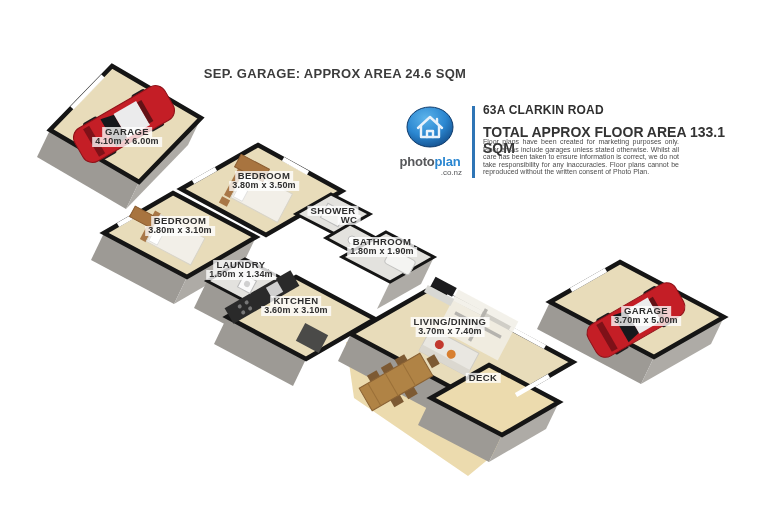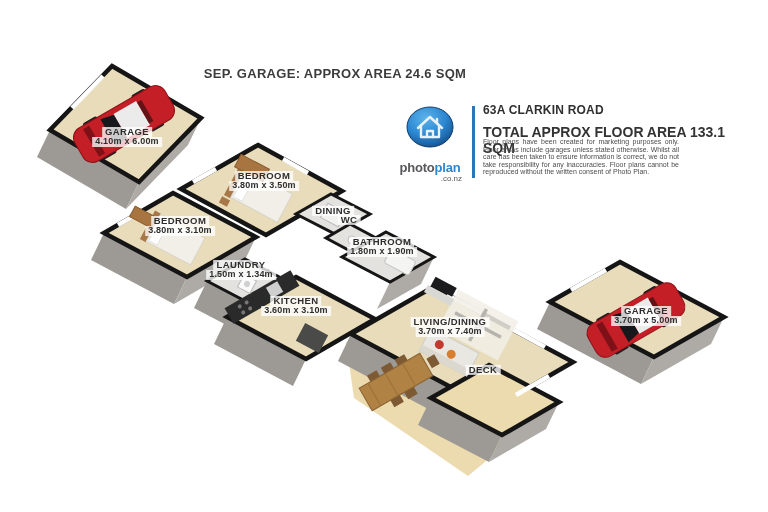--- a/index.html
+++ b/index.html
@@ -45,21 +45,21 @@
     font-size:14px;font-weight:bold;color:#333;z-index:6;
   }
   #disclaimer{
     position:absolute;left:483px;top:138px;width:196px;
     font-size:7px;line-height:7.6px;color:#4c4c4c;z-index:6;text-align:justify;
   }
   
   #logo{position:absolute;left:394px;top:106px;width:72px;text-align:center;z-index:6;}
   #logo svg{display:block;margin:0 auto;}
   #logo .wordmark{
-    margin-top:12px;font-size:13px;font-weight:600;color:#57585b;letter-spacing:-.2px;line-height:12px;
+    margin-top:6px;font-size:13px;font-weight:600;color:#57585b;letter-spacing:-.2px;line-height:12px;
   }
   #logo .wordmark .plan{color:var(--logo_blue,#2b87d1);}
   #logo .tld{font-size:8px;color:#57585b;text-align:right;padding-right:4px;line-height:9px;}
 </style>
 </head>
 <body>
 
 <div id="stage">
 
   <svg id="plan-svg" width="768" height="512" viewBox="0 0 768 512">
@@ -215,21 +215,21 @@
   </div>
   <div class="rlabel" style="left:264px;top:181px">
     <span class="rname">BEDROOM</span>
     <span class="rdims">3.80m x 3.50m</span>
   </div>
   <div class="rlabel" style="left:180px;top:226px">
     <span class="rname">BEDROOM</span>
     <span class="rdims">3.80m x 3.10m</span>
   </div>
   <div class="rlabel" style="left:333px;top:211px">
-    <span class="rname">DINING</span>
+    <span class="rname">SHOWER</span>
 
   </div>
   <div class="rlabel" style="left:349px;top:220px">
     <span class="rname">WC</span>
 
   </div>
   <div class="rlabel" style="left:382px;top:247px">
     <span class="rname">BATHROOM</span>
     <span class="rdims">1.80m x 1.90m</span>
   </div>
@@ -238,21 +238,21 @@
     <span class="rdims">1.50m x 1.34m</span>
   </div>
   <div class="rlabel" style="left:296px;top:306px">
     <span class="rname">KITCHEN</span>
     <span class="rdims">3.60m x 3.10m</span>
   </div>
   <div class="rlabel" style="left:450px;top:327px">
     <span class="rname">LIVING/DINING</span>
     <span class="rdims">3.70m x 7.40m</span>
   </div>
-  <div class="rlabel" style="left:483px;top:370px">
+  <div class="rlabel" style="left:483px;top:378px">
     <span class="rname">DECK</span>
 
   </div>
   <div class="rlabel" style="left:646px;top:316px">
     <span class="rname">GARAGE</span>
     <span class="rdims">3.70m x 5.00m</span>
   </div>
 
   <div class="annot" style="left:335px;top:73px">SEP. GARAGE: APPROX AREA 24.6 SQM</div>
 

